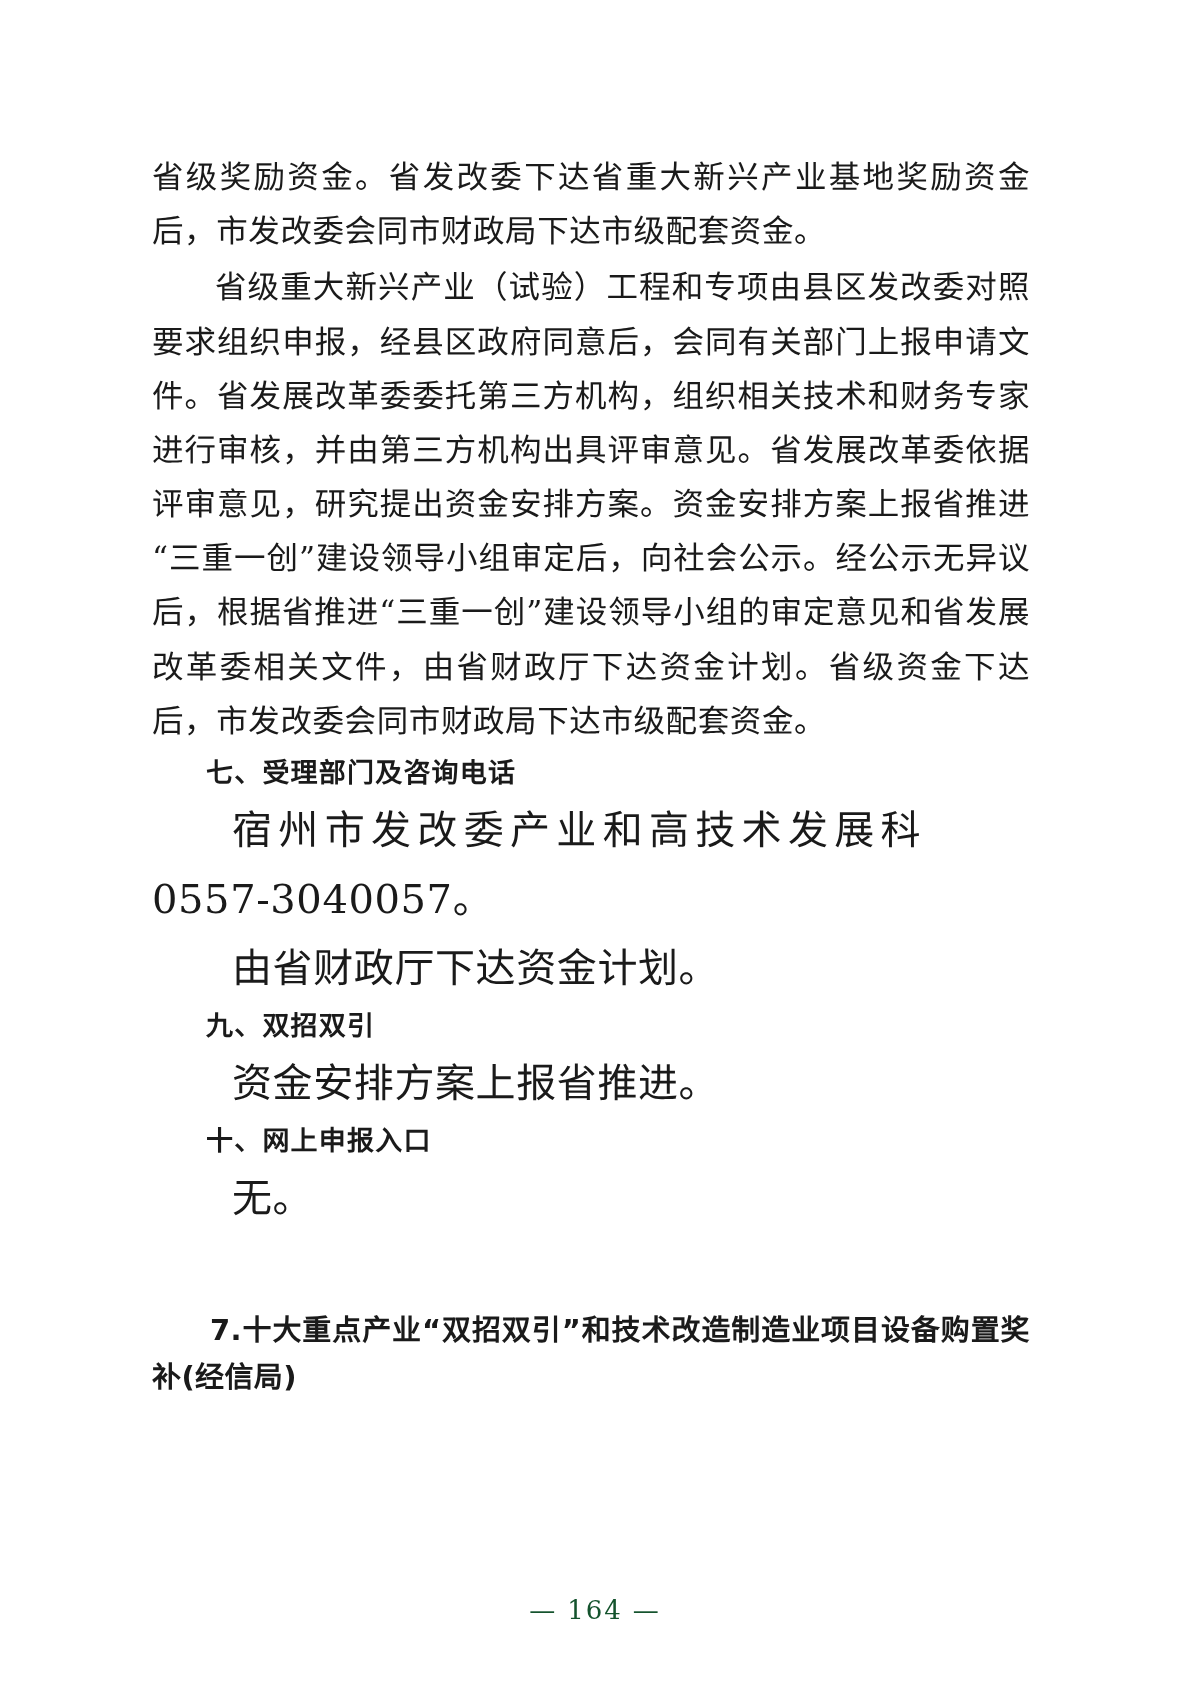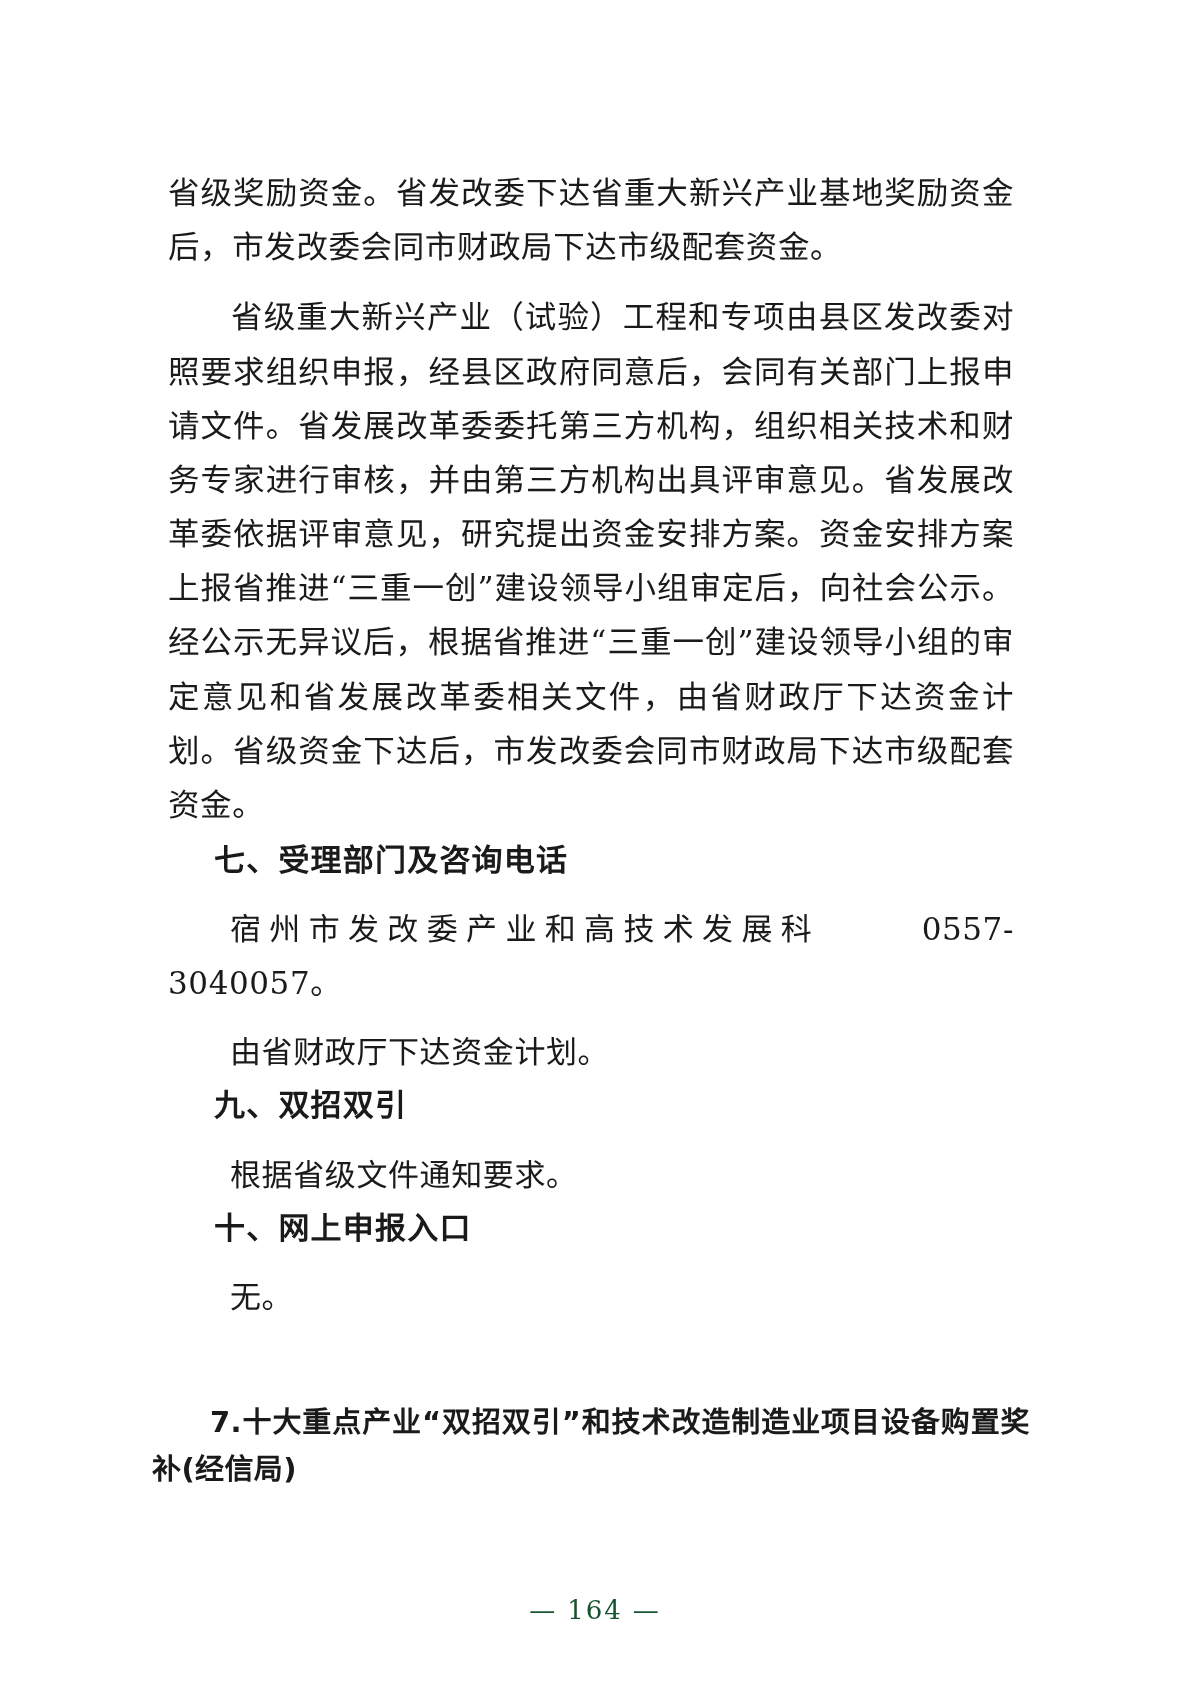--- a/index.html
+++ b/index.html
@@ -25,42 +25,42 @@
     padding: 150px 160px 0 152px;
   }
   .doc-body {
     font-size: 31.5px;
     line-height: 1.72;
     letter-spacing: 0.6px;
     text-align: justify;
     text-justify: inter-ideograph;
   }
   p {
-    margin: 16px;
+    margin: 0;
   }
   .para {
     text-indent: 2em;
     margin-bottom: 2px;
   }
   .para.no-indent {
     text-indent: 0;
   }
   .section-heading {
     font-family: "DejaVu Serif", "Liberation Serif", serif;
     font-weight: bold;
-    font-size: 31px;
+    font-size: 27px;
     line-height: 1.72;
     text-indent: 2em;
     margin-top: 0;
     margin-bottom: 0;
     letter-spacing: 1.2px;
   }
   .section-body {
     text-indent: 2em;
-    font-size: 31px;
+    font-size: 40px;
     line-height: 1.72;
     margin-bottom: 0;
   }
   .big-heading {
     margin-top: 74px;
     font-family: "DejaVu Sans", "Liberation Sans", sans-serif;
     font-weight: bold;
     font-size: 29px;
     line-height: 1.62;
     letter-spacing: 0.4px;
@@ -102,21 +102,21 @@
     <h2 class="section-heading">七、受理部门及咨询电话</h2>
     <p class="section-body">
       <span>宿州市发改委产业和高技术发展科</span>
       <span class="phone-spacer"></span>
       <span>0557-3040057。</span>
     </p>
 
     <p class="section-body">由省财政厅下达资金计划。</p>
 
     <h2 class="section-heading">九、双招双引</h2>
-    <p class="section-body">根据省级文件通知要求。</p>
+    <p class="section-body">资金安排方案上报省推进。</p>
 
     <h2 class="section-heading">十、网上申报入口</h2>
     <p class="section-body">无。</p>
 
     <h1 class="big-heading">7.十大重点产业“双招双引”和技术改造制造业项目设备购置奖补(经信局)</h1>
   </div>
 
   <div class="footer">
     <span class="dash">—</span><span>164</span><span class="dash">—</span>
   </div>

